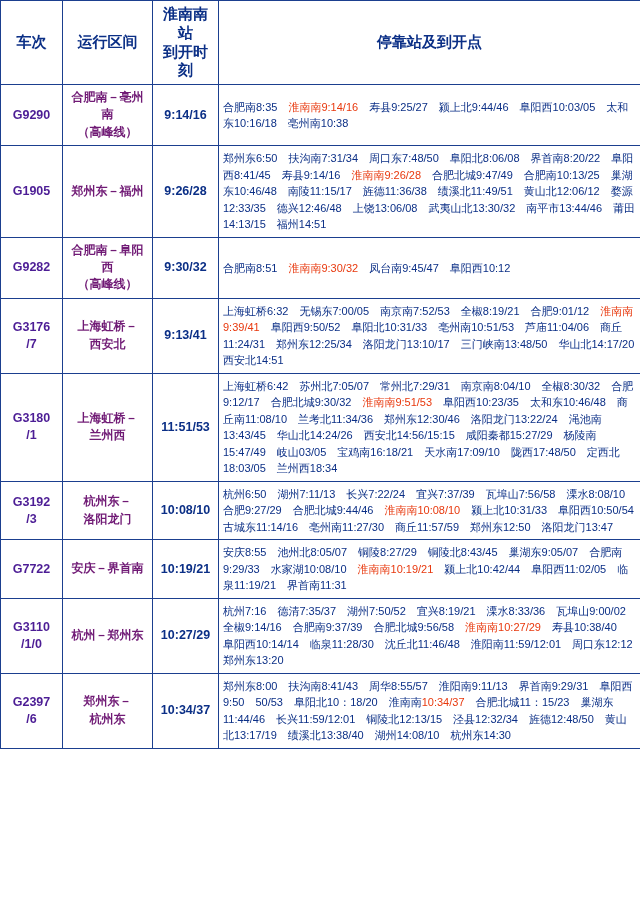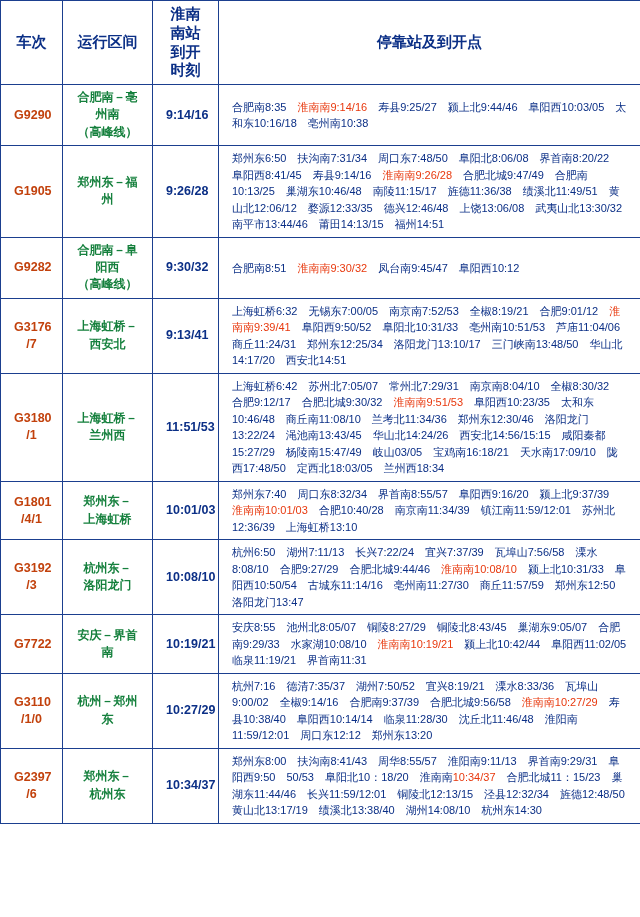--- a/index.html
+++ b/index.html
@@ -15,48 +15,48 @@
     padding:0;
   }
   table.train{
     width:640px;
     border-collapse:collapse;
     table-layout:fixed;
   }
   table.train th, table.train td{
     border:1px solid #1b3f8f;
     vertical-align:middle;
-    padding:4px 13px;
+    padding:4px 4px;
   }
   thead th{
     background:#ffffff;
     color:#0b2f86;
     font-size:15px;
     font-weight:bold;
     text-align:center;
     line-height:1.25;
     padding:8px 2px;
   }
   col.c1{width:62px;}
   col.c2{width:90px;}
   col.c3{width:66px;}
   col.c4{width:422px;}
 
   td.code{
     text-align:center;
     font-size:12.5px;
-    color:#c2410c;
+    color:#4c1d95;
     font-weight:bold;
     line-height:1.35;
     white-space:pre-line;
   }
   td.route{
     text-align:center;
     font-size:12px;
-    color:#15803d;
+    color:#701a75;
     font-weight:bold;
     line-height:1.45;
     white-space:pre-line;
   }
   td.time{
     text-align:center;
     font-size:12.5px;
     color:#0b2f86;
     font-weight:bold;
     line-height:1.35;
@@ -125,28 +125,20 @@
         </tr>
         <tr>
           <td class="code">G3180
 /1</td>
           <td class="route">上海虹桥－
 兰州西</td>
           <td class="time">11:51/53</td>
           <td class="stops">上海虹桥6:42　苏州北7:05/07　常州北7:29/31　南京南8:04/10　全椒8:30/32　合肥9:12/17　合肥北城9:30/32　<span class="hl">淮南南9:51/53</span>　阜阳西10:23/35　太和东10:46/48　商丘南11:08/10　兰考北11:34/36　郑州东12:30/46　洛阳龙门13:22/24　渑池南13:43/45　华山北14:24/26　西安北14:56/15:15　咸阳秦都15:27/29　杨陵南15:47/49　岐山03/05　宝鸡南16:18/21　天水南17:09/10　陇西17:48/50　定西北18:03/05　兰州西18:34</td>
         </tr>
         <tr>
-          <td class="code">G1801
-/4/1</td>
-          <td class="route">郑州东－
-上海虹桥</td>
-          <td class="time">10:01/03</td>
-          <td class="stops">郑州东7:40　周口东8:32/34　界首南8:55/57　阜阳西9:16/20　颍上北9:37/39　<span class="hl">淮南南10:01/03</span>　合肥10:40/28　南京南11:34/39　镇江南11:59/12:01　苏州北12:36/39　上海虹桥13:10</td>
-        </tr>
-        <tr>
           <td class="code">G3192
 /3</td>
           <td class="route">杭州东－
 洛阳龙门</td>
           <td class="time">10:08/10</td>
           <td class="stops">杭州6:50　湖州7:11/13　长兴7:22/24　宜兴7:37/39　瓦埠山7:56/58　溧水8:08/10　合肥9:27/29　合肥北城9:44/46　<span class="hl">淮南南10:08/10</span>　颍上北10:31/33　阜阳西10:50/54　古城东11:14/16　亳州南11:27/30　商丘11:57/59　郑州东12:50　洛阳龙门13:47</td>
         </tr>
         <tr>
           <td class="code">G7722</td>
           <td class="route">安庆－界首南</td>

